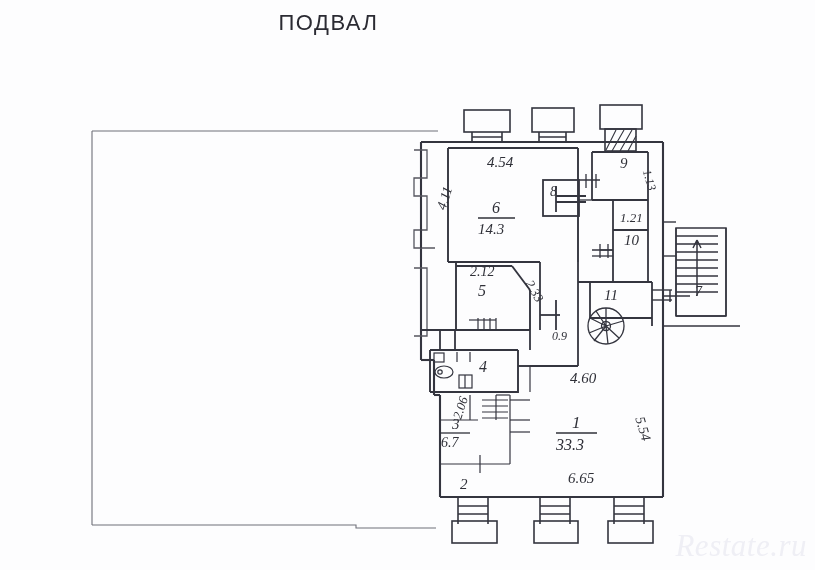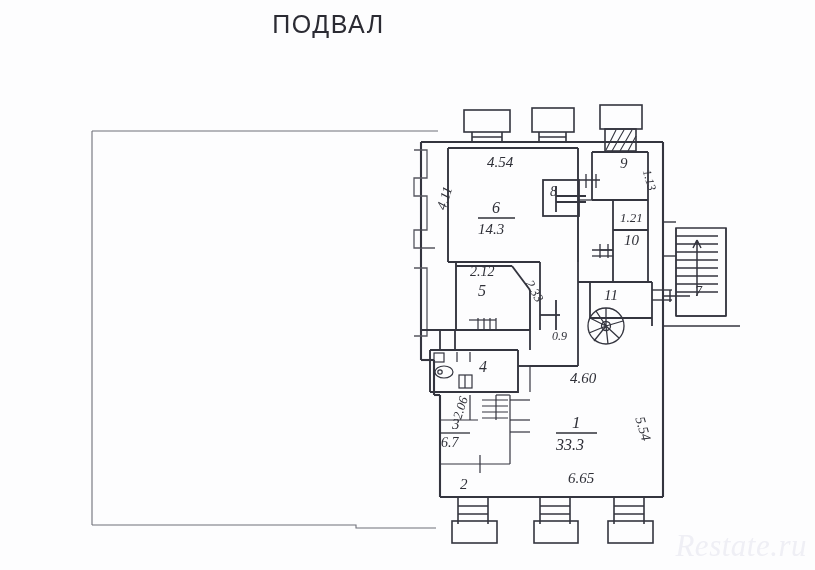--- a/index.html
+++ b/index.html
@@ -20,21 +20,21 @@
     width: 815px;
     height: 570px;
     background: #fdfdfe;
   }
   #title {
     position: absolute;
     left: 0;
     top: 10px;
     width: 657px;
     text-align: center;
-    font-size: 25px;
+    font-size: 22px;
     letter-spacing: 1.5px;
     color: #2b2b33;
     font-family: "Liberation Sans", sans-serif;
     font-weight: 400;
   }
   #plan-svg {
     position: absolute;
     left: 0; top: 0;
   }
   .watermark {

